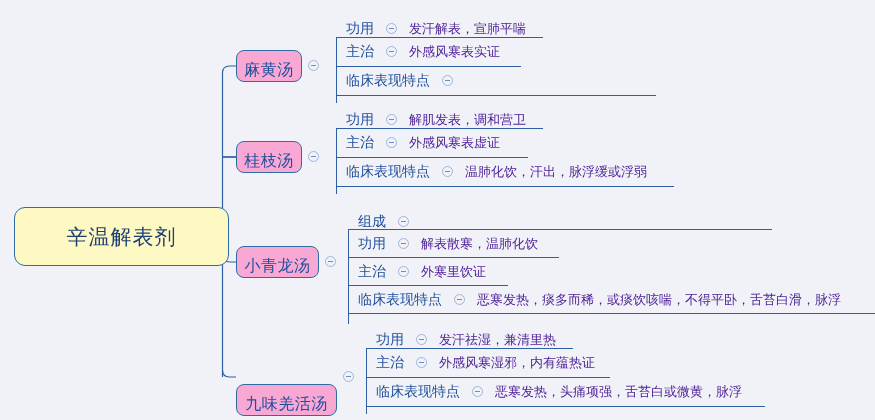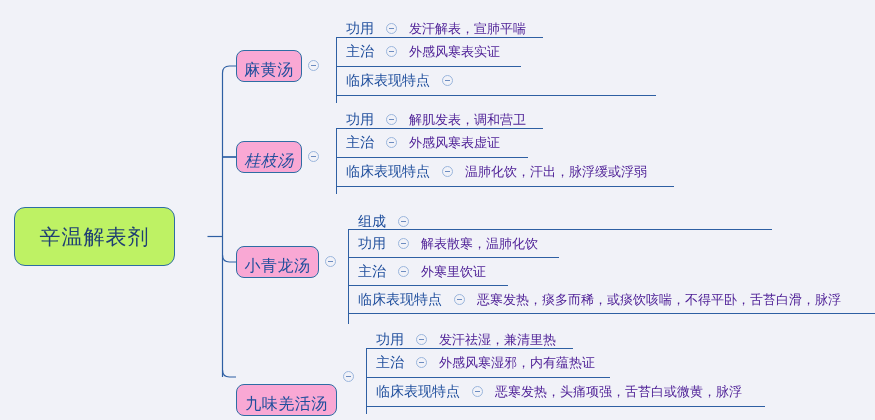--- a/index.html
+++ b/index.html
@@ -26,24 +26,24 @@
     width: 875px;
     height: 420px;
     pointer-events: none;
   }
 
   
   .root-node {
     position: absolute;
     left: 14px;
     top: 207px;
-    width: 161px;
+    width: 215px;
     height: 59px;
     box-sizing: border-box;
-    background: #bef264;
+    background: #fef9c3;
     border: 1px solid #2e6da4;
     border-radius: 11px;
     display: flex;
     align-items: center;
     justify-content: center;
   }
   .root-label {
     font-size: 21px;
     color: #1f3f73;
     letter-spacing: 1px;
@@ -205,21 +205,21 @@
 
     <div class="row" style="top:52px;">
       <span class="row-text">
         <span class="row-key">临床表现特点</span>
         <span class="row-toggle"></span>
       </span>
     </div>
     <div class="row-underline" style="top:81px; width:320px;"></div>
   </div>
 
-  <div class="branch-node" style="left:236px; top:141px; width:66px;font-style:italic;">
+  <div class="branch-node" style="left:236px; top:141px; width:66px;">
     <span class="branch-label">桂枝汤</span>
   </div>
   <div class="toggle" style="left:308px; top:151px;"></div>
 
   <div class="group" style="left:336px; top:105px;">
     <div class="group-spine" style="top:23px; height:66px;"></div>
 
     <div class="row" style="top:0px;">
       <span class="row-text">
         <span class="row-key">功用</span>

